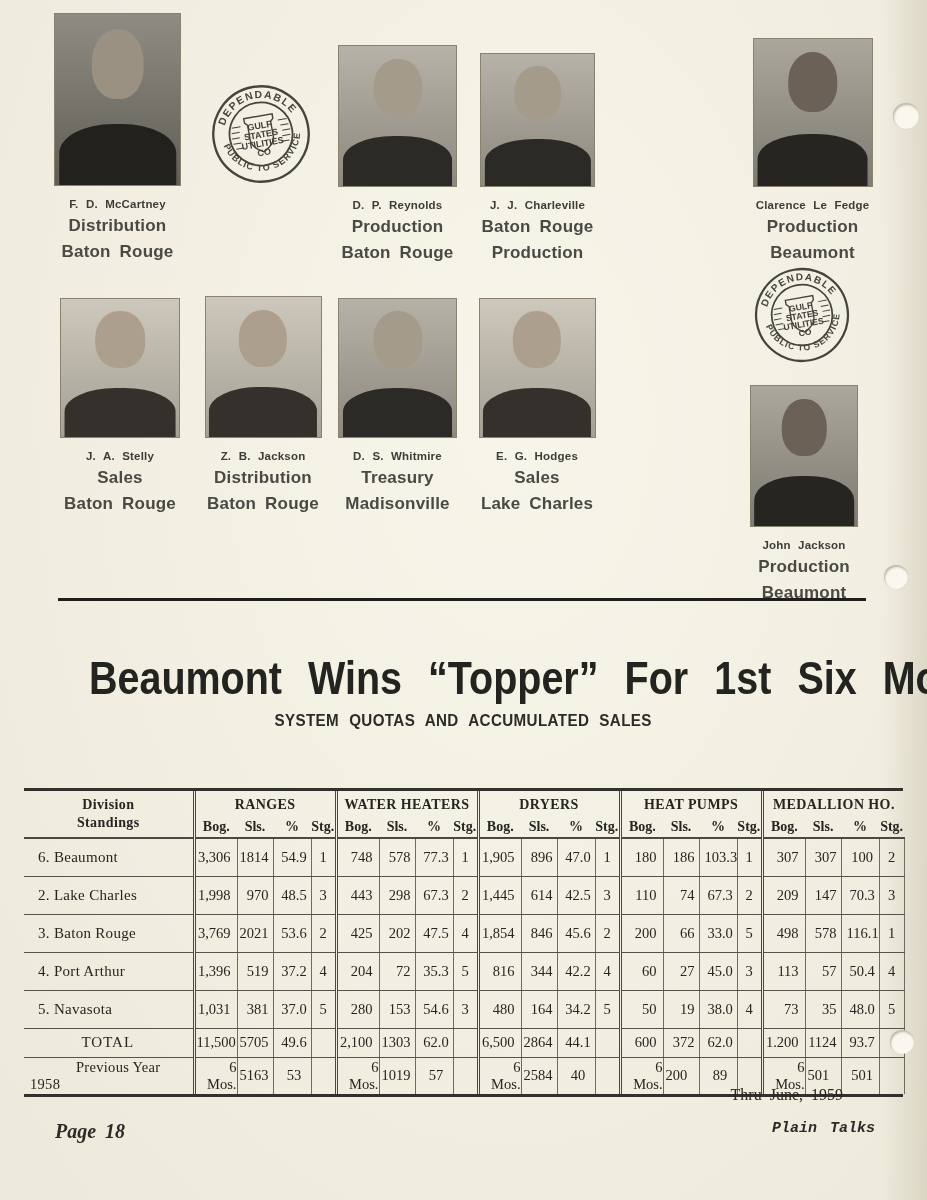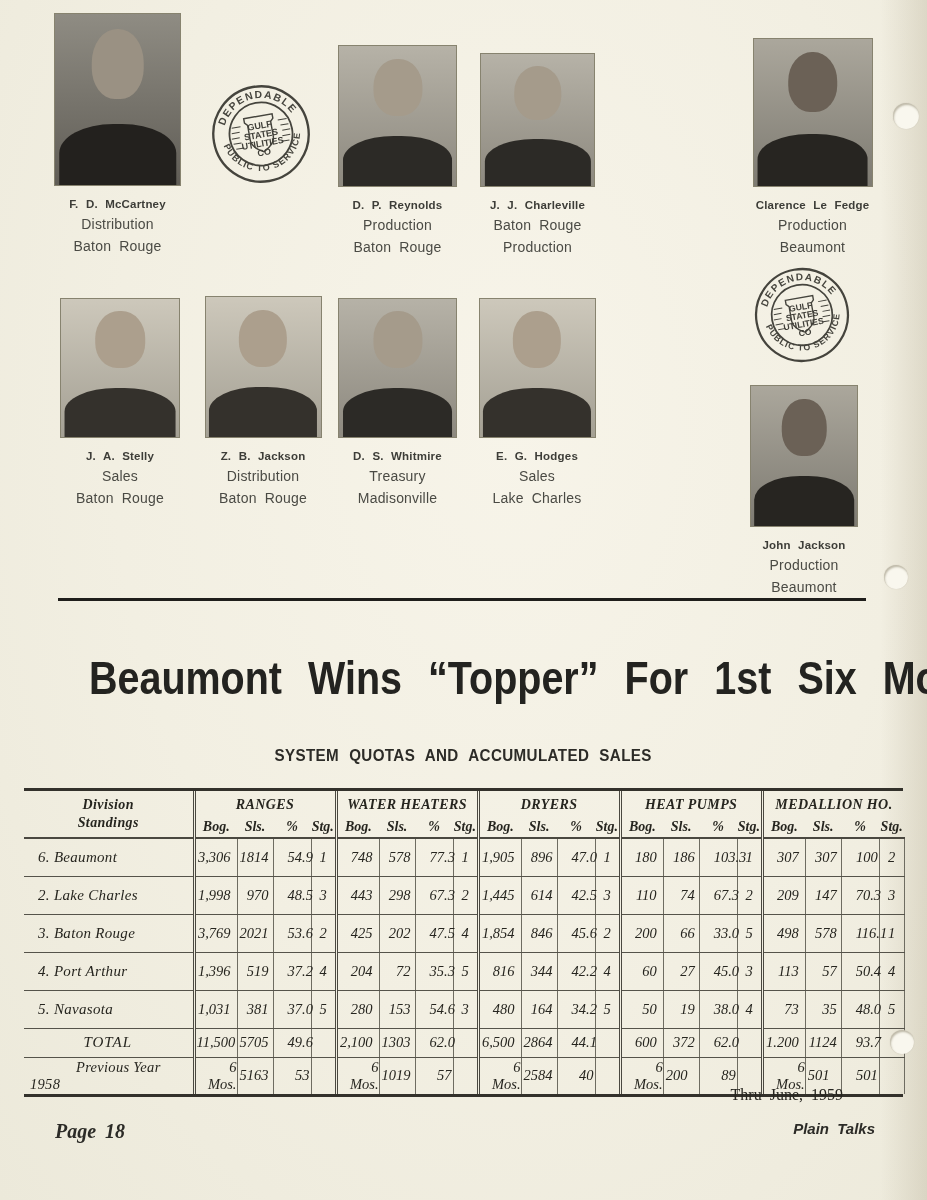--- a/index.html
+++ b/index.html
@@ -19,75 +19,75 @@
   .photo::before{content:"";position:absolute;top:9%;left:50%;transform:translateX(-50%);
          width:42%;height:41%;background:var(--face);border-radius:48% 48% 44% 44%;}
   .photo::after{content:"";position:absolute;bottom:-2px;left:50%;transform:translateX(-50%);
          width:94%;height:37%;background:var(--suit);border-radius:46% 46% 0 0;}
   .tone-a{--bgt:#8f8c83;--bgb:#605d56;--face:#9a9183;--suit:#23211e;}
   .tone-b{--bgt:#b6b2a7;--bgb:#8d897f;--face:#a59b8b;--suit:#2c2a26;}
   .tone-c{--bgt:#cdc8bb;--bgb:#a4a094;--face:#ac9f8d;--suit:#34312c;}
   .tone-d{--bgt:#aba79c;--bgb:#7e7b72;--face:#6b6156;--suit:#272521;}
   .caption{margin-top:12px;}
   .cap-name{font-size:11.5px;font-weight:700;color:#3d3d38;word-spacing:4px;letter-spacing:.2px;}
-  .cap-line{margin-top:6px;font-size:14px;font-weight:400;color:#4a4a44;word-spacing:4px;letter-spacing:.2px;}
+  .cap-line{margin-top:6px;font-size:17px;font-weight:700;color:#4a4a44;word-spacing:4px;letter-spacing:.2px;}
   .p1{left:40px;top:13px;width:155px;} .p1 .photo{width:125px;height:171px;}
   .p2{left:330px;top:45px;width:135px;}.p2 .photo{width:117px;height:140px;}
   .p3{left:470px;top:53px;width:135px;}.p3 .photo{width:113px;height:132px;}
   .p4{left:735px;top:38px;width:155px;}.p4 .photo{width:118px;height:147px;}
   .p5{left:45px;top:298px;width:150px;}.p5 .photo{width:118px;height:138px;}
   .p6{left:193px;top:296px;width:140px;}.p6 .photo{width:115px;height:140px;}
   .p7{left:330px;top:298px;width:135px;}.p7 .photo{width:117px;height:138px;}
   .p8{left:467px;top:298px;width:140px;}.p8 .photo{width:115px;height:138px;}
   .p9{left:728px;top:385px;width:152px;}.p9 .photo{width:106px;height:140px;}
   
   .stamp{position:absolute;}
   .stamp svg{display:block;transform:rotate(-10deg);}
   .logo1{left:207px;top:80px;}
   .logo2{left:750px;top:263px;}
   
   .divider{position:absolute;left:58px;top:598px;width:808px;height:3px;background:#1f1e1b;}
   .headline-wrap{position:absolute;left:0;right:0;top:650px;text-align:center;}
   .headline{display:inline-block;transform:scaleX(.84);transform-origin:center;
             font-weight:700;font-size:47px;color:#232320;letter-spacing:0;word-spacing:18px;white-space:nowrap;}
-  .subtitle-wrap{position:absolute;left:0;right:0;top:746px;text-align:center;}
+  .subtitle-wrap{position:absolute;left:0;right:0;top:711px;text-align:center;}
   .subtitle{display:inline-block;transform:scaleX(.92);font-weight:700;font-size:16.5px;
             color:#2c2b27;letter-spacing:.4px;word-spacing:6px;}
   
   .table-wrap{position:absolute;left:24px;top:788px;width:879px;
               border-top:3px solid #33312b;border-bottom:3px solid #33312b;}
   table{border-collapse:collapse;table-layout:fixed;width:100%;
-        font-family:"Liberation Serif",serif;color:#26251f;font-style:italic;}
+        font-family:"Liberation Serif",serif;color:#26251f;}
   thead th{font-weight:700;vertical-align:bottom;padding:1px 0 2px;}
   thead tr:first-child th{height:21px;font-size:14px;letter-spacing:.4px;}
   thead tr:last-child th{height:19px;font-size:14px;border-bottom:2px solid #4a4840;}
   th.division-head{vertical-align:middle;border-bottom:2px solid #4a4840;font-size:14.5px;line-height:1.25;}
   .group-start{border-left:3px double #4a4840;}
   tbody td{border-bottom:1px solid #55534a;font-size:14.5px;}
   tbody td:not(.division){border-left:1px solid #6e6c61;}
   tbody td.group-start{border-left:3px double #4a4840;}
   tbody td:last-child{border-right:1px solid #6e6c61;}
   tbody tr{height:38px;}
   tbody tr.total,tbody tr.previous{height:29px;}
   tbody tr.previous td{border-bottom:none;}
   td.division{text-align:left;padding-left:14px;font-size:15px;letter-spacing:.3px;}
   tr.total td.division{text-align:center;padding-left:0;letter-spacing:1px;}
   tr.previous td.division{white-space:pre-line;line-height:1.15;text-indent:46px;padding-left:6px;font-size:14.5px;}
   td.col-bog{text-align:right;padding-right:6px;}
   td.col-sls{text-align:right;padding-right:4px;}
-  td.col-pct{text-align:right;padding-left:14px;}
+  td.col-pct{text-align:center;padding-left:5px;}
   td.col-stg{text-align:center;}
   tr.previous td.col-bog{text-align:right;padding-left:3px;padding-right:0;}
   tr.previous td.col-sls{text-align:left;padding-left:2px;padding-right:0;}
   
   .footnote{position:absolute;top:1086px;right:84px;font-family:"Liberation Serif",serif;
             font-size:16px;color:#26251f;word-spacing:4px;}
   .footer-left{position:absolute;left:55px;top:1120px;font-family:"Liberation Serif",serif;
             font-style:italic;font-weight:700;font-size:20px;color:#2c2b27;word-spacing:4px;}
-  .footer-right{position:absolute;right:52px;top:1120px;font-family:Liberation Sans, sans-serif;
+  .footer-right{position:absolute;right:52px;top:1120px;font-family:Liberation Mono, monospace;
             font-style:italic;font-weight:700;font-size:15px;color:#2c2b27;word-spacing:4px;}
   
   .hole{position:absolute;border-radius:50%;background:#f9f7ee;
         box-shadow:inset 1px 2px 2px rgba(120,110,85,.45), 0 0 1px rgba(120,110,85,.3);}
   .hole1{left:893px;top:103px;width:26px;height:26px;}
   .hole2{left:884px;top:565px;width:24px;height:24px;}
   .hole3{left:890px;top:1030px;width:24px;height:24px;}
 </style>
 </head>
 <body>

